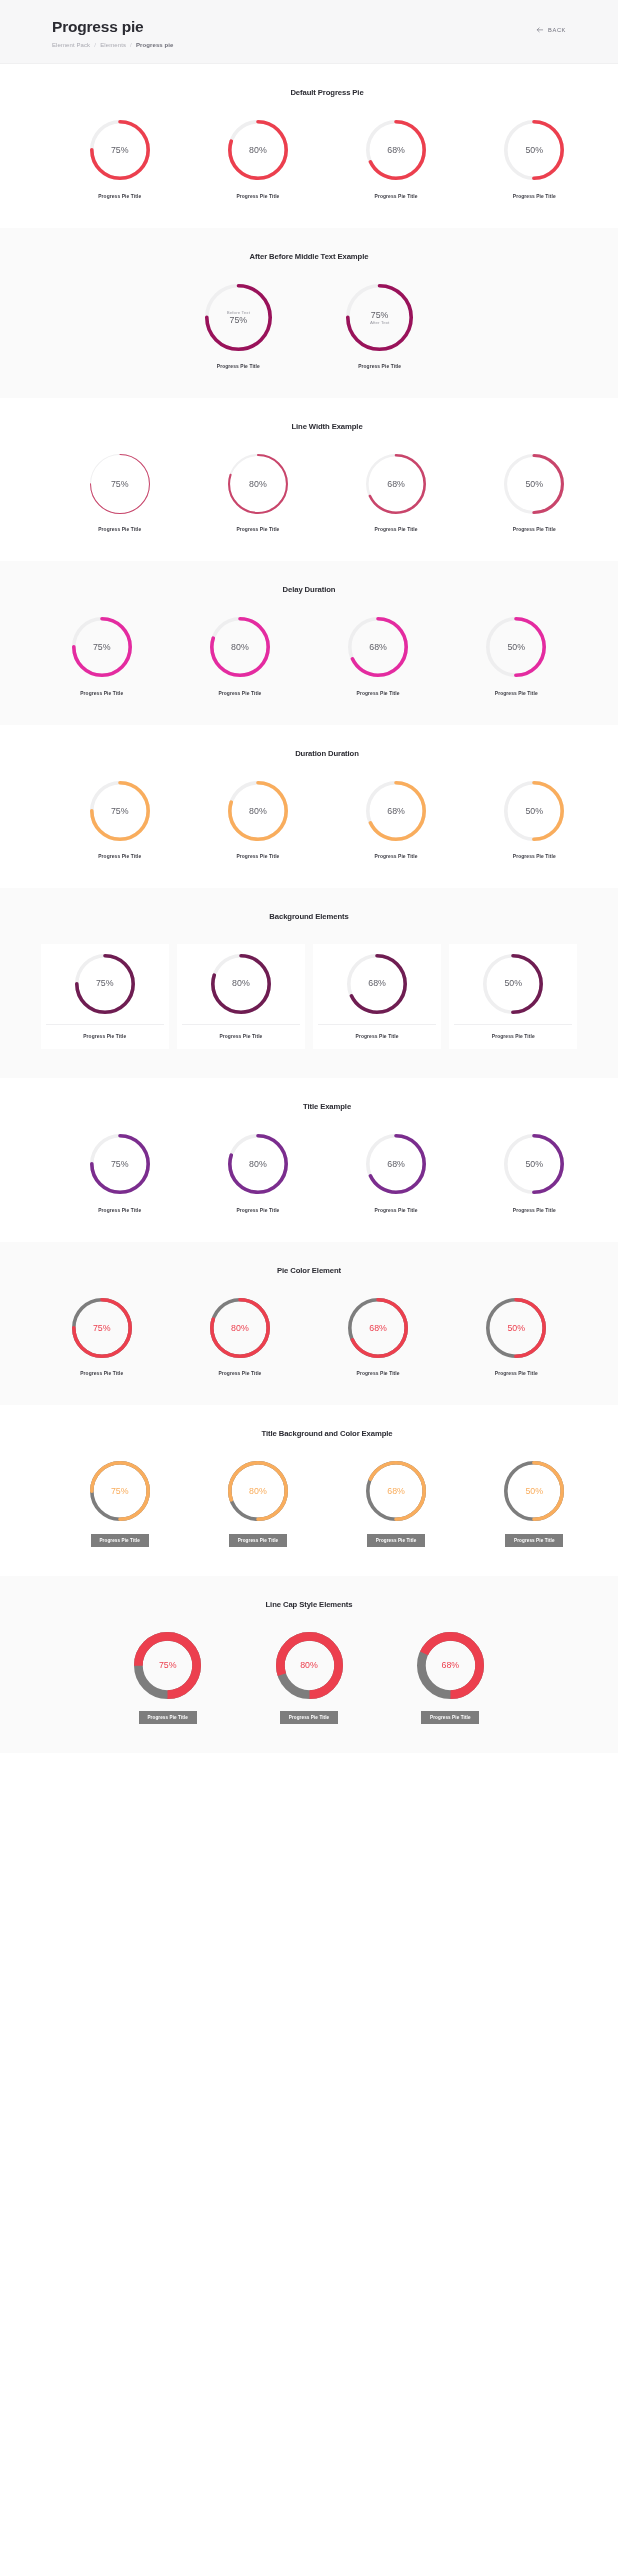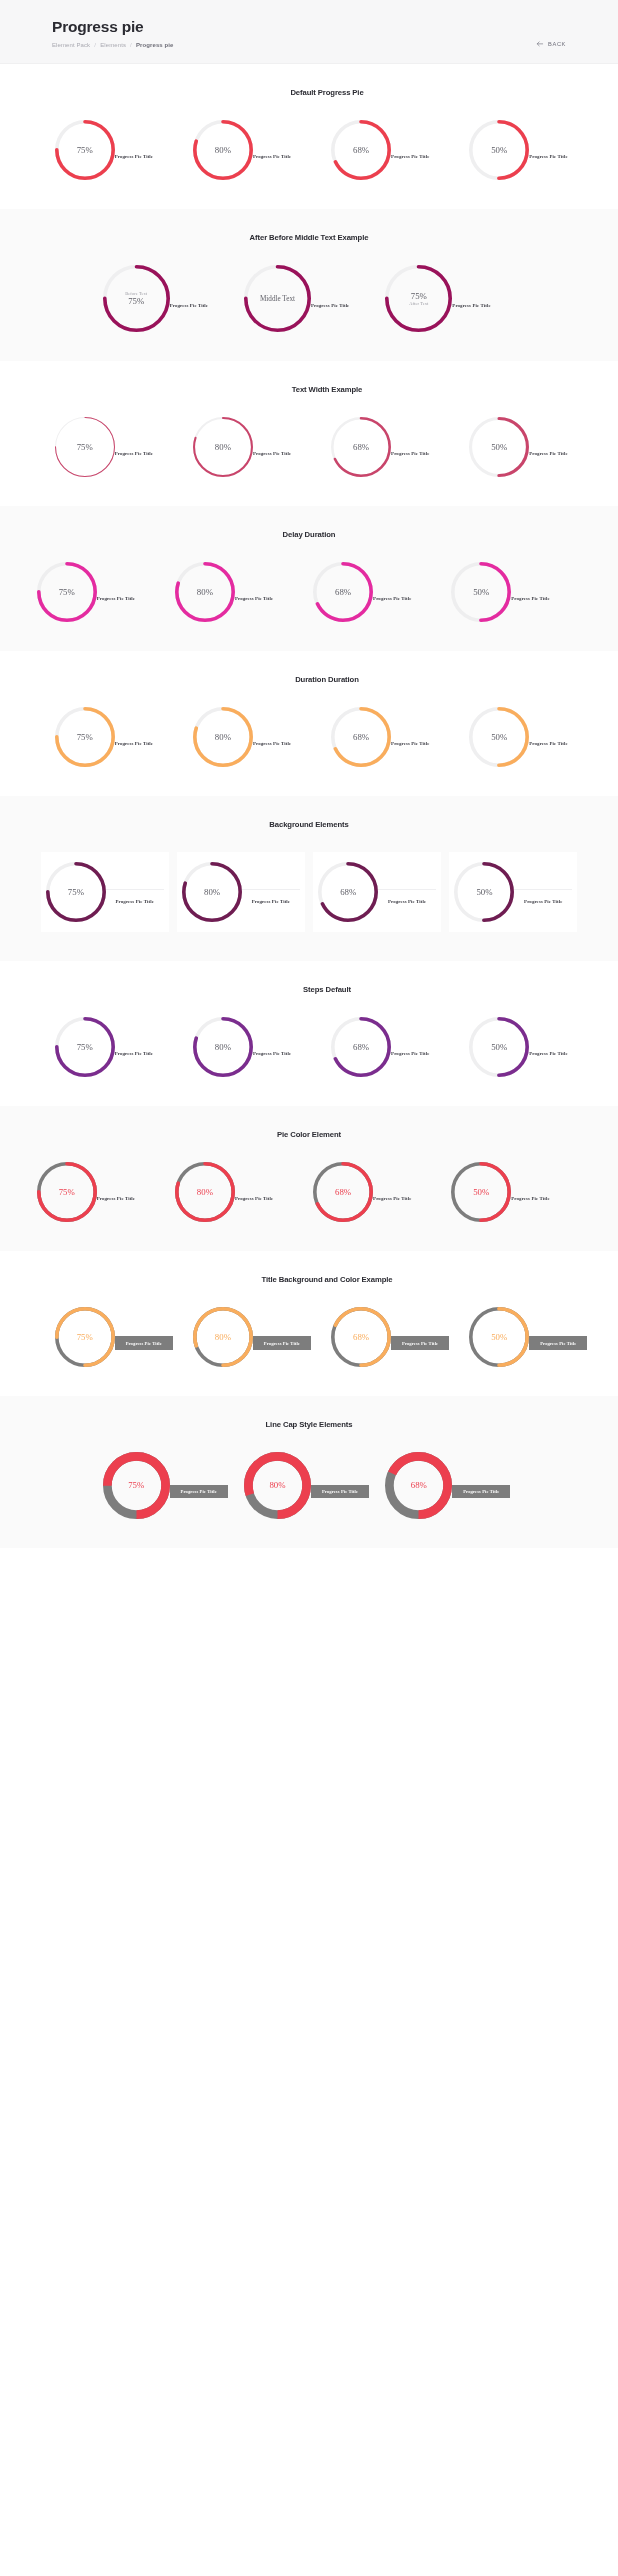--- a/index.html
+++ b/index.html
@@ -9,21 +9,21 @@
     background: #ffffff;
     font-family: "Liberation Sans", sans-serif;
     -webkit-font-smoothing: antialiased;
   }
 
   
   .page-header {
     background: #f7f7f8;
     padding: 17.5px 52px 15.5px 52px;
     display: flex;
-    align-items: flex-end;
+    align-items: flex-start;
     justify-content: space-between;
     border-bottom: 0.5px solid #f0f0f1;
   }
   .page-header-left { display: flex; flex-direction: column; }
   .page-title {
     font-size: 15.5px;
     font-weight: 700;
     color: #2b2b32;
     letter-spacing: -0.2px;
     line-height: 1.2;
@@ -80,23 +80,22 @@
     justify-content: center;
     align-items: flex-start;
     gap: 8.2px;
     padding: 0 12.4px;
   }
   .pie-row.three { gap: 11.3px; }
 
   .pie-item {
     width: 130px;
     display: flex;
-    flex-direction: row;
+    flex-direction: column;
     align-items: center;
-    font-family: Liberation Serif, serif;
   }
   .pie-item.carded {
     background: #ffffff;
     padding: 9.3px 5.2px 10.3px 5.2px;
     width: 128px;
   }
 
   .pie-wrap {
     position: relative;
     width: 60px;
@@ -249,42 +248,30 @@
           </div>
           <div class="pie-title">Progress Pie Title</div>
         </div>
         <div class="pie-item">
           <div class="pie-wrap lg" style="width: 67px; height: 67px;">
             <svg width="67" height="67" viewBox="0 0 130 130">
               <circle cx="65" cy="65" r="61.5" fill="none" stroke="#efeff0" stroke-width="7"></circle>
               <circle cx="65" cy="65" r="61.5" fill="none" stroke="#99125a" stroke-width="7" stroke-linecap="round" stroke-dasharray="289.8119222936584 96.60397409788612"></circle>
             </svg>
             <div class="pie-center">
-              <span class="pie-middle-text">Middle Text</span>
-            </div>
-          </div>
-          <div class="pie-title">Progress Pie Title</div>
-        </div>
-        <div class="pie-item">
-          <div class="pie-wrap lg" style="width: 67px; height: 67px;">
-            <svg width="67" height="67" viewBox="0 0 130 130">
-              <circle cx="65" cy="65" r="61.5" fill="none" stroke="#efeff0" stroke-width="7"></circle>
-              <circle cx="65" cy="65" r="61.5" fill="none" stroke="#99125a" stroke-width="7" stroke-linecap="round" stroke-dasharray="289.8119222936584 96.60397409788612"></circle>
-            </svg>
-            <div class="pie-center">
               <span class="pie-value">75%</span>
               <span class="pie-sub">After Text</span>
             </div>
           </div>
           <div class="pie-title">Progress Pie Title</div>
         </div>
       </div>
     </section>
     <section class="section plain">
-      <h2 class="section-title">Text Width Example</h2>
+      <h2 class="section-title">Line Width Example</h2>
       <div class="pie-row">
         <div class="pie-item">
           <div class="pie-wrap" style="width: 60px; height: 60px;">
             <svg width="60" height="60" viewBox="0 0 116 116">
               <circle cx="58" cy="58" r="57" fill="none" stroke="#f0f0f1" stroke-width="2"></circle>
               <circle cx="58" cy="58" r="57" fill="none" stroke="#c9456b" stroke-width="2" stroke-linecap="round" stroke-dasharray="268.6061718819273 89.53539062730908"></circle>
             </svg>
             <div class="pie-center">
               <span class="pie-value">75%</span>
             </div>
@@ -482,21 +469,21 @@
             </svg>
             <div class="pie-center">
               <span class="pie-value">50%</span>
             </div>
           </div>
           <div class="pie-title">Progress Pie Title</div>
         </div>
       </div>
     </section>
     <section class="section plain">
-      <h2 class="section-title">Steps Default</h2>
+      <h2 class="section-title">Title Example</h2>
       <div class="pie-row">
         <div class="pie-item">
           <div class="pie-wrap" style="width: 60px; height: 60px;">
             <svg width="60" height="60" viewBox="0 0 116 116">
               <circle cx="58" cy="58" r="54.5" fill="none" stroke="#efeff0" stroke-width="7"></circle>
               <circle cx="58" cy="58" r="54.5" fill="none" stroke="#7b2d8e" stroke-width="7" stroke-linecap="round" stroke-dasharray="256.82519943096554 85.60839981032188"></circle>
             </svg>
             <div class="pie-center">
               <span class="pie-value">75%</span>
             </div>

